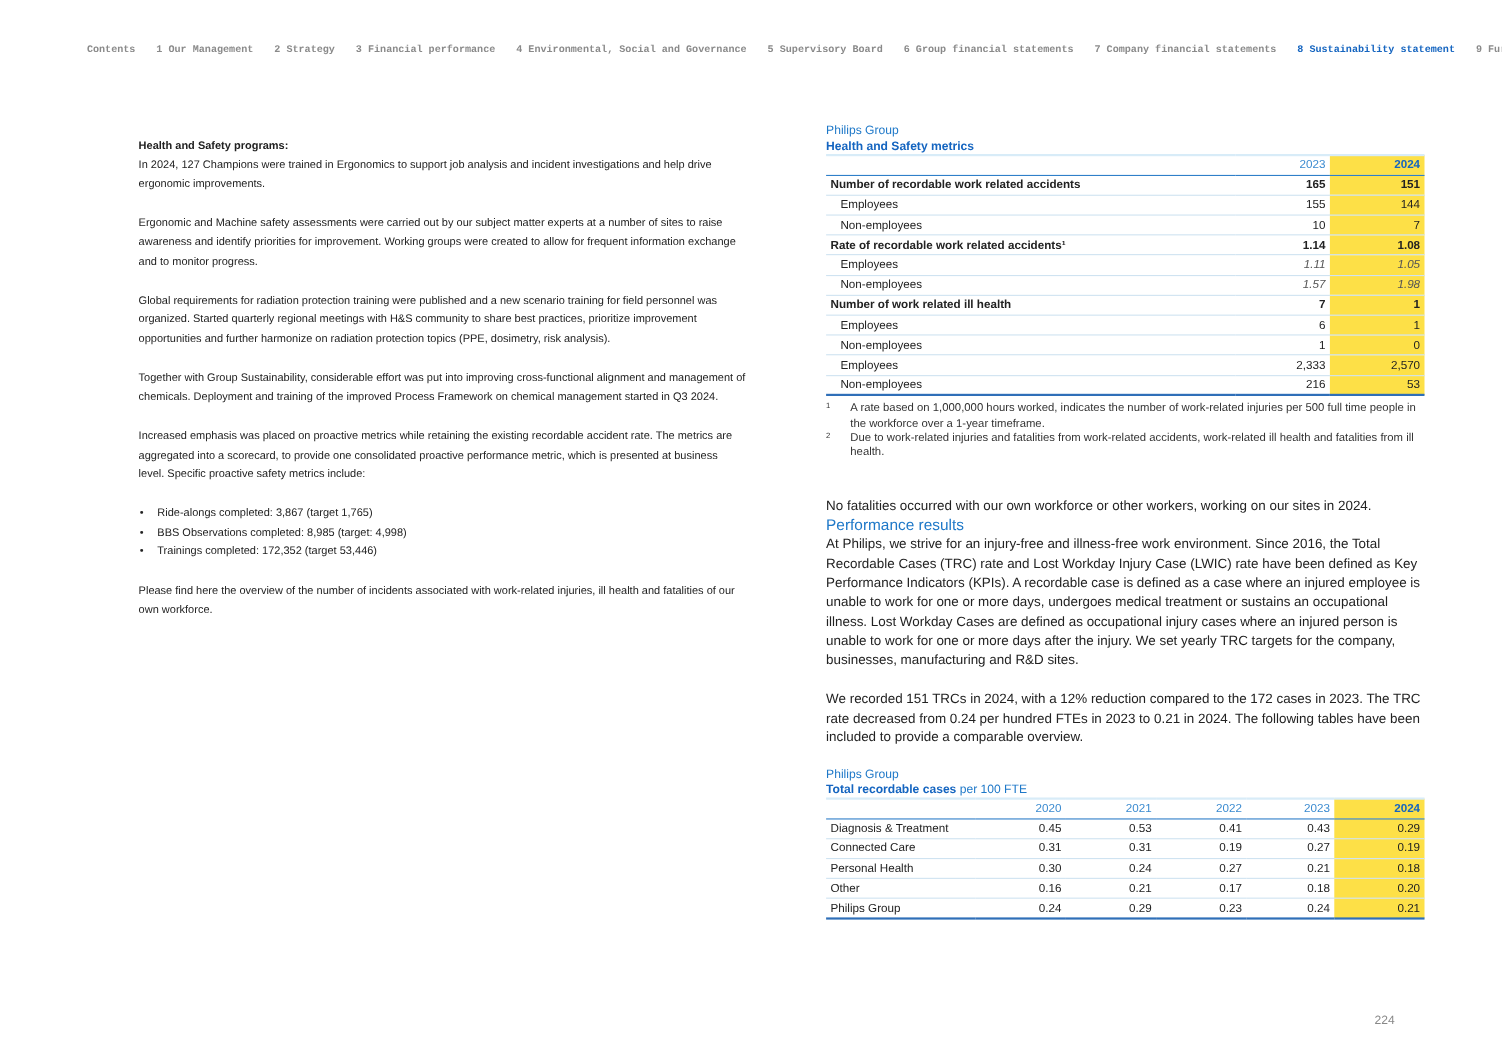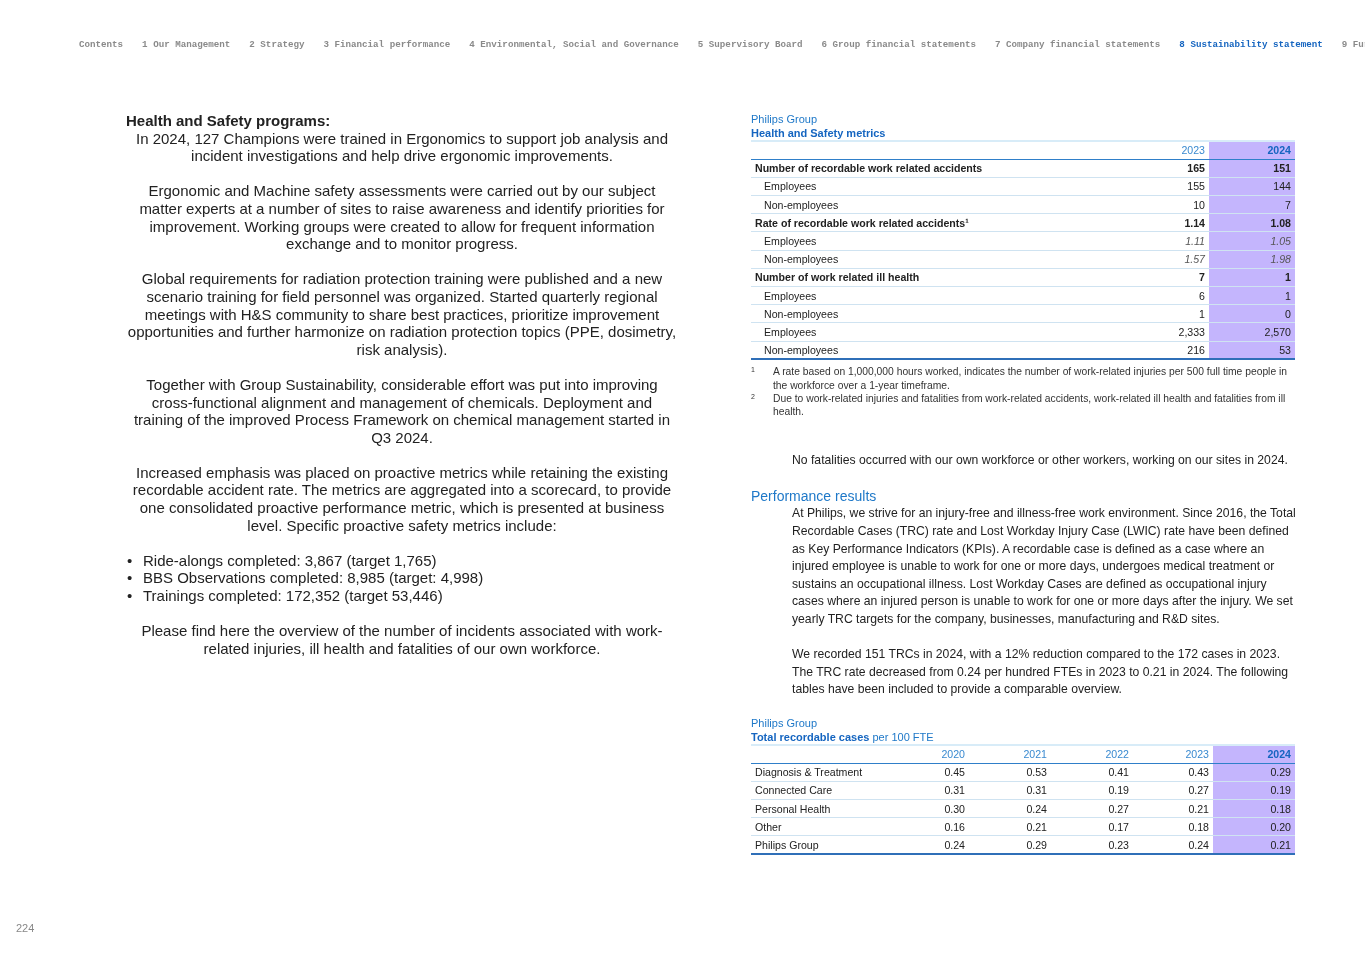--- a/index.html
+++ b/index.html
@@ -3,53 +3,53 @@
 <meta charset="utf-8">
 <style>
   * { box-sizing: border-box; margin: 0; padding: 0; }
   html, body { width: 1365px; height: 964px; background: #ffffff; overflow: hidden; }
   body { font-family: "Liberation Sans", "DejaVu Sans", sans-serif; color: #222; position: relative; }
 
   .topnav { position: absolute; top: 39px; left: 79px; display: flex; gap: 0; font-size: 9.2px; font-weight: bold; color: #8a8a8a; white-space: nowrap; font-family: Liberation Mono, monospace; }
   .topnav a { color: #8a8a8a; text-decoration: none; margin-right: 19px; cursor: pointer; }
   .topnav a.active { color: #0b5ed7; color: #1565c0; }
 
-  .leftcol { position: absolute; left: 126px; top: 112px; width: 552px; font-size: 15px; line-height: 17.6px; color: #222; }
+  .leftcol { position: absolute; left: 126px; top: 124px; width: 552px; font-size: 10px; line-height: 17.6px; color: #222; }
   .leftcol .h { font-weight: bold; }
-  .leftcol p { margin-bottom: 17.6px; text-align: center; }
+  .leftcol p { margin-bottom: 17.6px; }
   .leftcol ul { list-style: none; margin-bottom: 17.6px; }
   .leftcol li { position: relative; padding-left: 17px; }
   .leftcol li::before { content: "\2022"; position: absolute; left: 1px; top: 0; }
 
   .rightcol { position: absolute; left: 751px; top: 112px; width: 545px; }
   .tbl-cap1 { font-size: 11px; color: #1e78c8; line-height: 14px; }
   .tbl-cap2 { font-size: 11px; color: #1565c0; font-weight: bold; line-height: 14px; }
   .tbl-cap2 span { font-weight: normal; color: #1e78c8; text-align: right; }
 
   table { border-collapse: collapse; width: 544px; font-size: 10.6px; }
   td, th { height: 18.2px; padding: 0 4px; border-bottom: 1px solid #cfe3f1; color: #222; white-space: nowrap; }
   th { font-weight: normal; color: #3a8ad0; text-align: right; }
   th.cur { color: #1565c0; font-weight: bold; }
   .hs thead tr { border-top: 2px solid #d8ecf8; }
   .hs thead th { border-bottom: 1.5px solid #2f7fc9; }
   td.num { text-align: right; margin-top: 35px; }
-  td.cur, th.cur { background: #c4b5fd; }
+  td.cur, th.cur { background: #fde047; }
   tr.bold td { font-weight: bold; }
   tr.sub td:first-child { padding-left: 13px; }
   tr.ital td.num { font-style: italic; color: #555; }
   tbody tr:last-child td { border-bottom: 2px solid #2f6fb8; }
 
   .footnotes { margin-top: 5px; font-size: 10.3px; line-height: 13.4px; color: #333; }
   .fn { display: flex; }
   .fn .sup { width: 22px; font-size: 7px; line-height: 10px; flex: none; }
 
-  .body-r { font-size: 12.2px; line-height: 17.6px; color: #222; margin-left: 41px; }
+  .body-r { font-size: 12.2px; line-height: 17.6px; color: #222; }
   .sec-title { font-size: 14px; color: #1e78c8; line-height: 17px; }
 
-  .pagenum { position: absolute; top: 922px; left: 0; width: 1268px; text-align: left; font-size: 11px; color: #888; padding-left: 16px; }
+  .pagenum { position: absolute; top: 922px; left: 0; width: 1268px; text-align: right; font-size: 11px; color: #888; }
 </style>
 </head>
 <body>
 
 <nav class="topnav">
   <a>Contents</a>
   <a>1 Our Management</a>
   <a>2 Strategy</a>
   <a>3 Financial performance</a>
   <a>4 Environmental, Social and Governance</a>
@@ -149,21 +149,21 @@
       <span class="sup">1</span>
       <span>A rate based on 1,000,000 hours worked, indicates the number of work-related injuries per 500 full time people in the workforce over a 1-year timeframe.</span>
     </div>
     <div class="fn">
       <span class="sup">2</span>
       <span>Due to work-related injuries and fatalities from work-related accidents, work-related ill health and fatalities from ill health.</span>
     </div>
   </div>
 
   <p class="body-r" style="margin-top:33px">No fatalities occurred with our own workforce or other workers, working on our sites in 2024.</p>
-  <div class="sec-title" style="margin-top:19px">Performance results</div>
+  <div class="sec-title" style="">Performance results</div>
   <p class="body-r">At Philips, we strive for an injury-free and illness-free work environment. Since 2016, the Total Recordable Cases (TRC) rate and Lost Workday Injury Case (LWIC) rate have been defined as Key Performance Indicators (KPIs). A recordable case is defined as a case where an injured employee is unable to work for one or more days, undergoes medical treatment or sustains an occupational illness. Lost Workday Cases are defined as occupational injury cases where an injured person is unable to work for one or more days after the injury. We set yearly TRC targets for the company, businesses, manufacturing and R&amp;D sites.</p>
   <p class="body-r" style="margin-top:17.6px">We recorded 151 TRCs in 2024, with a 12% reduction compared to the 172 cases in 2023. The TRC rate decreased from 0.24 per hundred FTEs in 2023 to 0.21 in 2024. The following tables have been included to provide a comparable overview.</p>
 
   <div style="margin-top:17px">
     <div class="tbl-cap1">Philips Group</div>
     <div class="tbl-cap2"><b>Total recordable cases</b> <span>per 100 FTE</span></div>
     <table class="hs">
       <thead>
         <tr>
           <th style="width:136px"></th>

